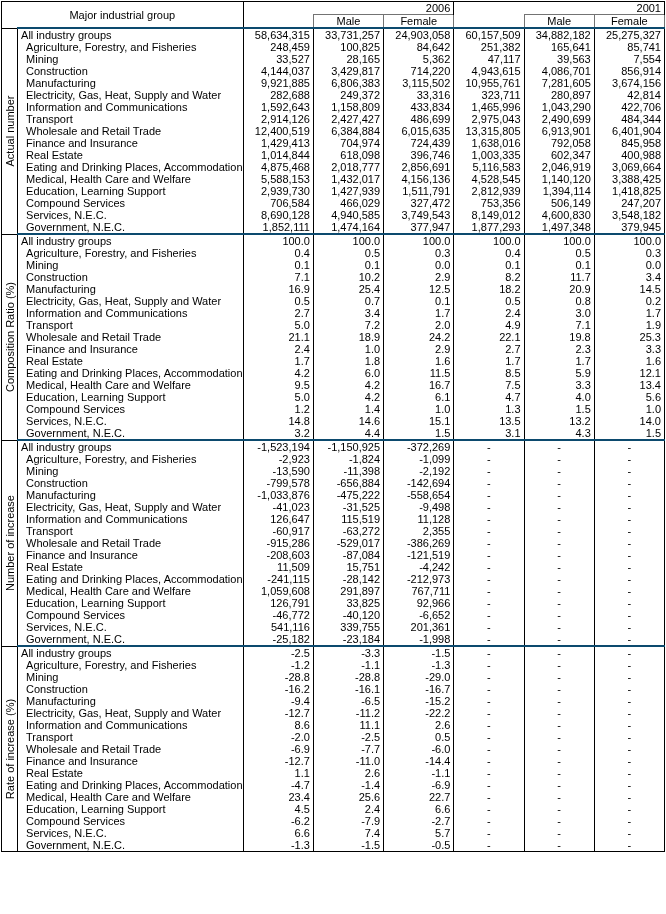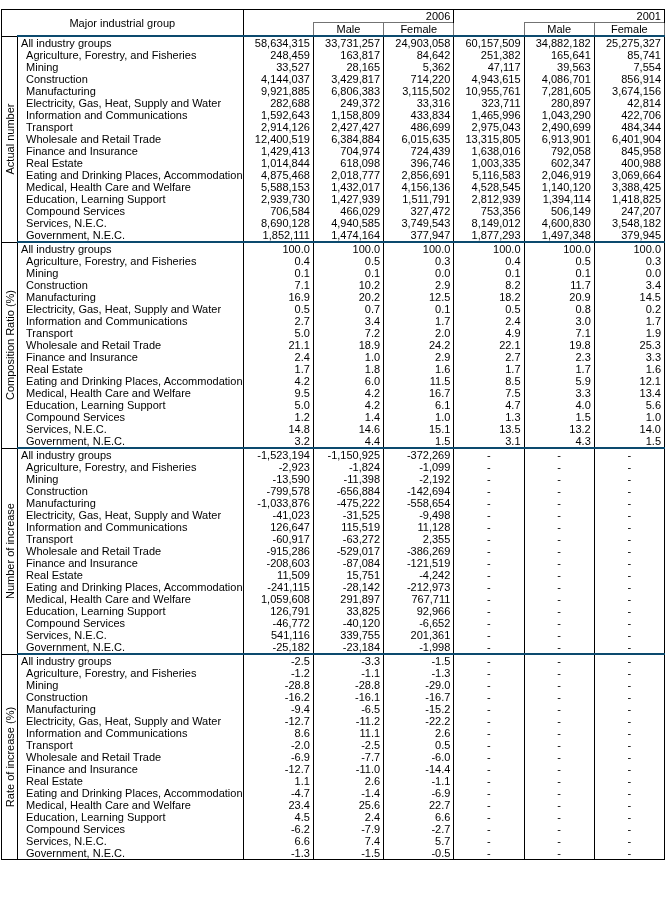--- a/index.html
+++ b/index.html
@@ -5,21 +5,20 @@
   html, body { margin: 0; padding: 0; background: #ffffff; }
   body { width: 666px; height: 914px; overflow: hidden; }
   table.stats {
     position: absolute; left: 1px; top: 1px;
     border-collapse: collapse;
     font-family: "Liberation Sans", sans-serif;
     font-size: 11px;
     color: #000;
     table-layout: fixed;
     width: 664px;
-    margin-top: 8px;
   }
   table.stats td, table.stats th {
     padding: 0 3px;
     height: 12px;
     line-height: 12px;
     white-space: nowrap;
     overflow: hidden;
     font-weight: normal;
   }
   .hdr { border: 1px solid #000; text-align: center; }
@@ -82,21 +81,21 @@
         <td class="num">58,634,315</td>
         <td class="num">33,731,257</td>
         <td class="num">24,903,058</td>
         <td class="num">60,157,509</td>
         <td class="num">34,882,182</td>
         <td class="num">25,275,327</td>
       </tr>
       <tr>
         <td class="label sub">Agriculture, Forestry, and Fisheries</td>
         <td class="num">248,459</td>
-        <td class="num">163,817</td>
+        <td class="num">100,825</td>
         <td class="num">84,642</td>
         <td class="num">251,382</td>
         <td class="num">165,641</td>
         <td class="num">85,741</td>
       </tr>
       <tr>
         <td class="label sub">Mining</td>
         <td class="num">33,527</td>
         <td class="num">28,165</td>
         <td class="num">5,362</td>
@@ -265,21 +264,21 @@
         <td class="num">7.1</td>
         <td class="num">10.2</td>
         <td class="num">2.9</td>
         <td class="num">8.2</td>
         <td class="num">11.7</td>
         <td class="num">3.4</td>
       </tr>
       <tr>
         <td class="label sub">Manufacturing</td>
         <td class="num">16.9</td>
-        <td class="num">20.2</td>
+        <td class="num">25.4</td>
         <td class="num">12.5</td>
         <td class="num">18.2</td>
         <td class="num">20.9</td>
         <td class="num">14.5</td>
       </tr>
       <tr>
         <td class="label sub">Electricity, Gas, Heat, Supply and Water</td>
         <td class="num">0.5</td>
         <td class="num">0.7</td>
         <td class="num">0.1</td>

